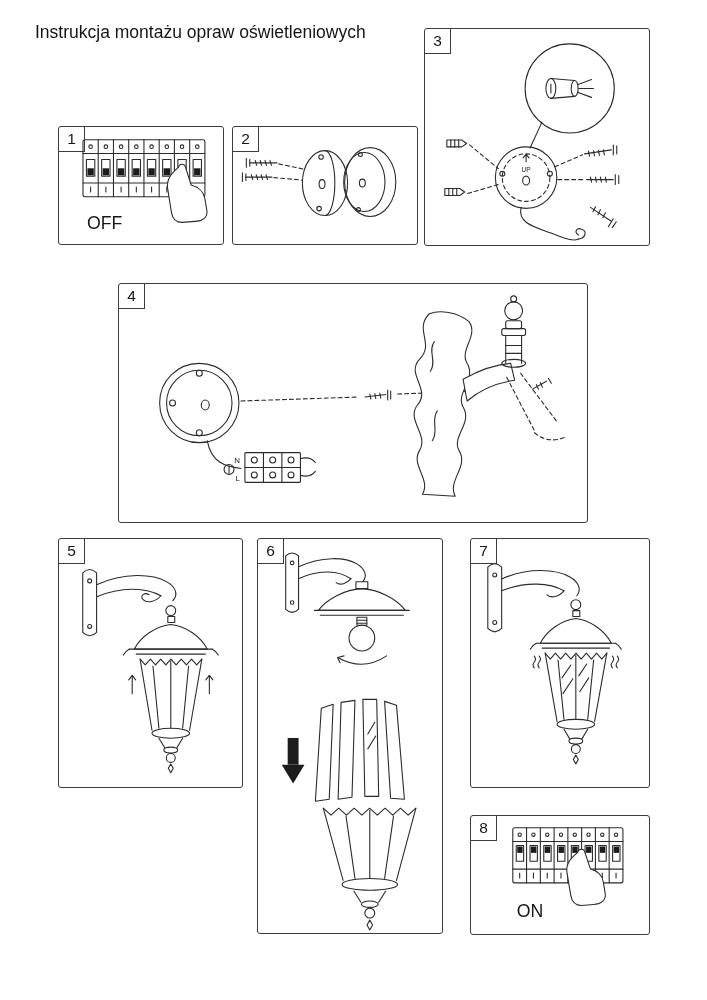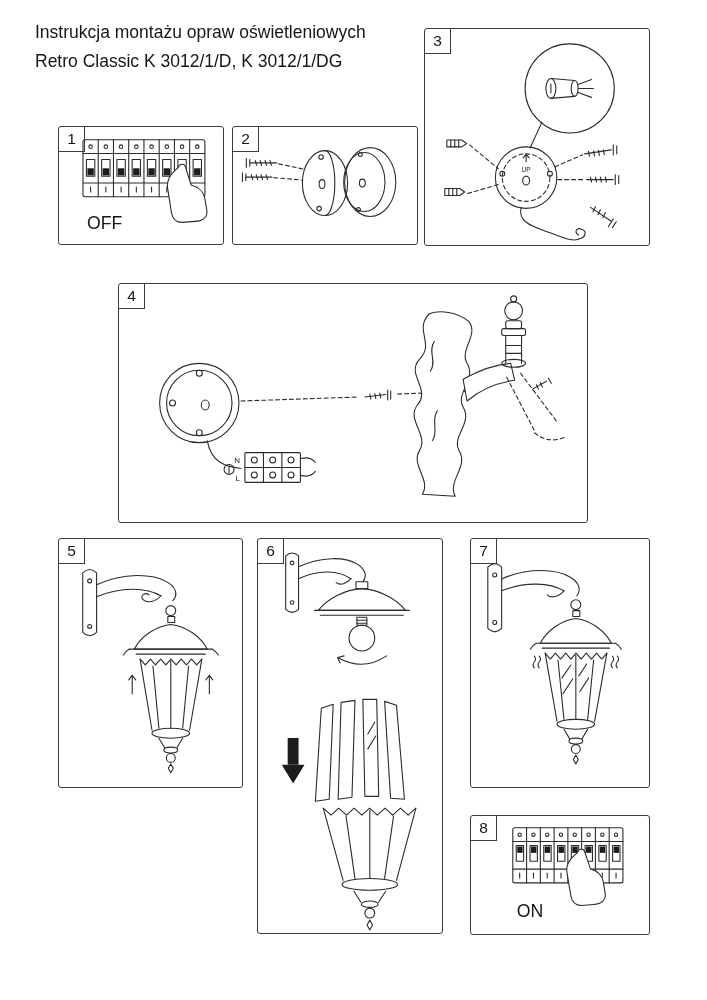--- a/index.html
+++ b/index.html
@@ -16,21 +16,20 @@
   .ln{fill:none;stroke:#2b2b2b;stroke-width:1.1;stroke-linecap:round;stroke-linejoin:round;}
   .lnw{fill:#ffffff;stroke:#2b2b2b;stroke-width:1.1;stroke-linecap:round;stroke-linejoin:round;}
   .dash{stroke-dasharray:4 3;}
   .blk{fill:#1c1c1c;stroke:none;}
 </style>
 </head>
 <body>
 
 <header class="title">
   <div>Instrukcja montażu opraw oświetleniowych</div>
-  <div>Retro Classic K 3012/1/D, K 3012/1/DG</div>
 </header>
 
 <section class="step" style="left:58px;top:126px;width:166px;height:119px;">
   <svg class="art" viewBox="0 0 166 119">
     <g>
       <rect class="ln" x="24" y="13" width="124" height="58" rx="2"></rect>
       <line class="ln" x1="24" y1="27" x2="148" y2="27"></line>
       <line class="ln" x1="24" y1="57" x2="148" y2="57"></line>
       <line class="ln" x1="39.5" y1="13" x2="39.5" y2="71"></line>
         <line class="ln" x1="55" y1="13" x2="55" y2="71"></line>

